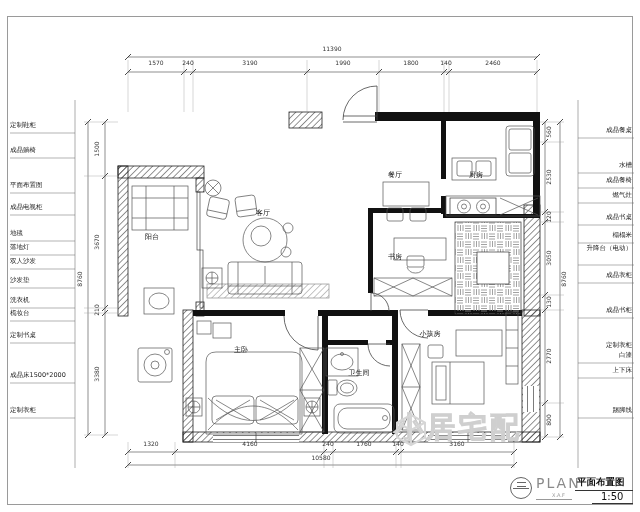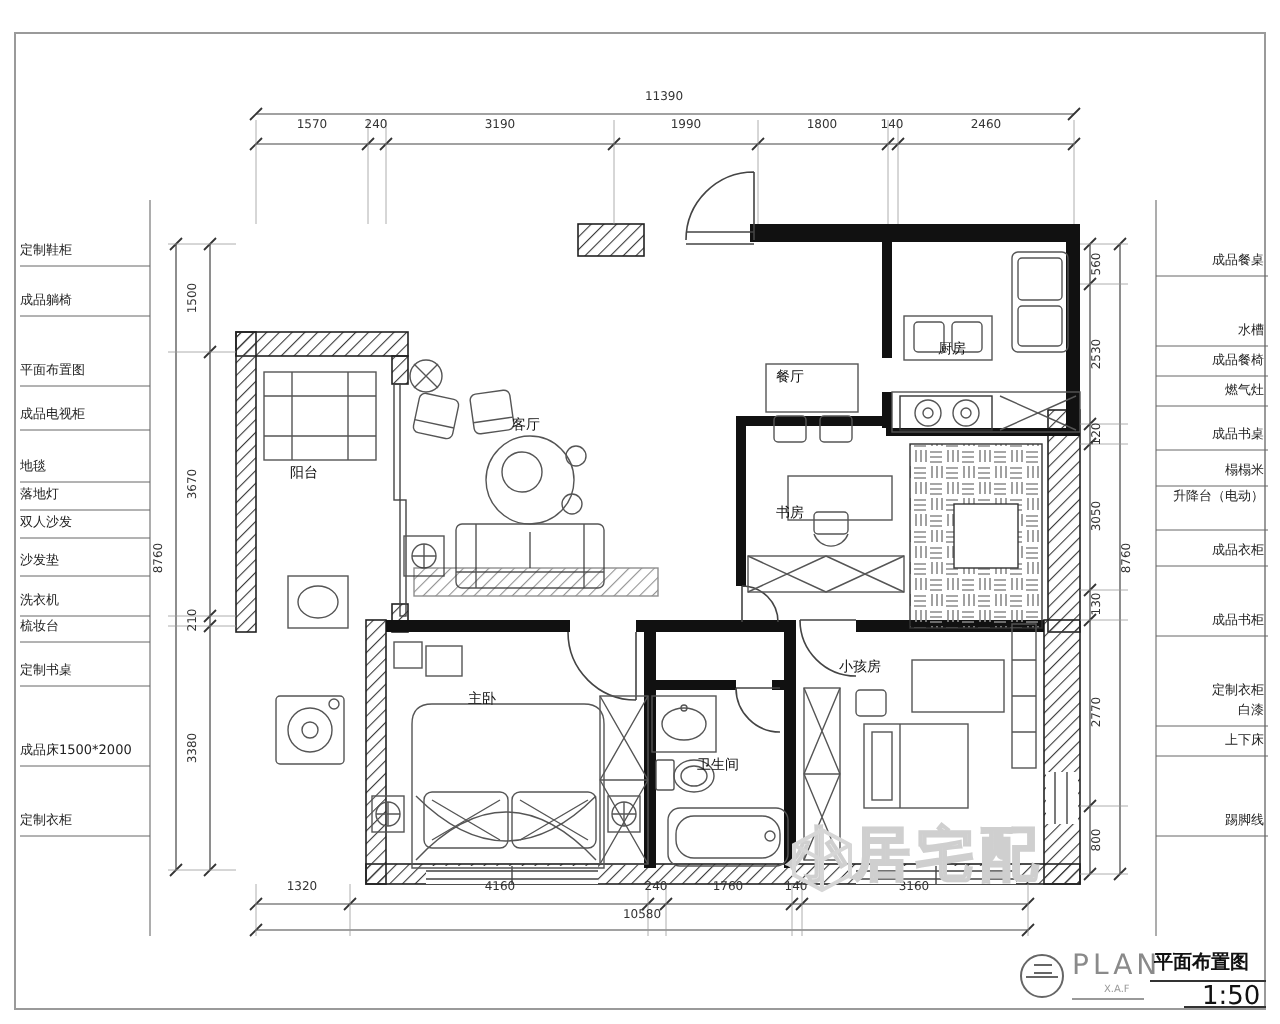--- a/index.html
+++ b/index.html
@@ -15,21 +15,21 @@
   .lblL{position:absolute;left:10px;font-size:6.5px;line-height:1;color:#222;white-space:nowrap;}
   .lblR{position:absolute;right:8px;font-size:6.5px;line-height:1;color:#222;
         white-space:nowrap;text-align:center;}
   .room{position:absolute;transform:translate(-50%,-50%);font-size:7px;line-height:1;
         color:#111;white-space:nowrap;}
   .tb-plan{position:absolute;left:536px;top:476px;font-size:14px;letter-spacing:2px;
         color:#8a8a8a;line-height:1;}
   .tb-sub{position:absolute;left:552px;top:493px;font-size:5px;color:#999;line-height:1;}
   .tb-name{position:absolute;left:577px;top:477px;font-size:9.5px;font-weight:700;
         color:#111;line-height:1;}
-  .tb-scale{position:absolute;left:601px;top:492px;font-size:13px;color:#111;line-height:1;}
+  .tb-scale{position:absolute;left:601px;top:492px;font-size:10px;color:#111;line-height:1;}
   .tb-line{position:absolute;height:1px;background:#333;}
   .tb-logo{position:absolute;left:510px;top:477px;width:22px;height:22px;border:1px solid #666;
         border-radius:50%;box-sizing:border-box;}
   .tb-logo:before{content:"";position:absolute;left:2px;top:10px;width:16px;height:1px;background:#666;}
   .tb-logo:after{content:"";position:absolute;left:6px;top:4px;width:9px;height:3px;
         border-top:1px solid #666;border-bottom:1px solid #666;}
   .wm{position:absolute;left:394px;top:413px;display:flex;align-items:center;gap:4px;}
   .wm-text{font-size:29px;font-weight:bold;letter-spacing:3px;line-height:1;
         color:#ededed;-webkit-text-stroke:1px #cfcfcf;}
 </style>
@@ -325,25 +325,25 @@
   <span class="dimv" style="left:549px;top:132px">560</span>
   <span class="dimv" style="left:549px;top:177px">2530</span>
   <span class="dimv" style="left:549px;top:217px">120</span>
   <span class="dimv" style="left:549px;top:258px">3050</span>
   <span class="dimv" style="left:549px;top:302px">130</span>
   <span class="dimv" style="left:549px;top:356px">2770</span>
   <span class="dimv" style="left:549px;top:420px">800</span>
 
   <span class="room" style="left:152px;top:237px">阳台</span>
   <span class="room" style="left:263px;top:213px">客厅</span>
-  <span class="room" style="left:395px;top:189px">餐厅</span>
+  <span class="room" style="left:395px;top:175px">餐厅</span>
   <span class="room" style="left:476px;top:175px">厨房</span>
   <span class="room" style="left:395px;top:257px">书房</span>
   <span class="room" style="left:241px;top:350px">主卧</span>
-  <span class="room" style="left:359px;top:383px">卫生间</span>
+  <span class="room" style="left:359px;top:373px">卫生间</span>
   <span class="room" style="left:430px;top:334px">小孩房</span>
 
   <span class="lblL" style="top:122px">定制鞋柜</span>
   <span class="lblL" style="top:147px">成品躺椅</span>
   <span class="lblL" style="top:182px">平面布置图</span>
   <span class="lblL" style="top:204px">成品电视柜</span>
   <span class="lblL" style="top:230px">地毯</span>
   <span class="lblL" style="top:244px">落地灯</span>
   <span class="lblL" style="top:258px">双人沙发</span>
   <span class="lblL" style="top:277px">沙发垫</span>

